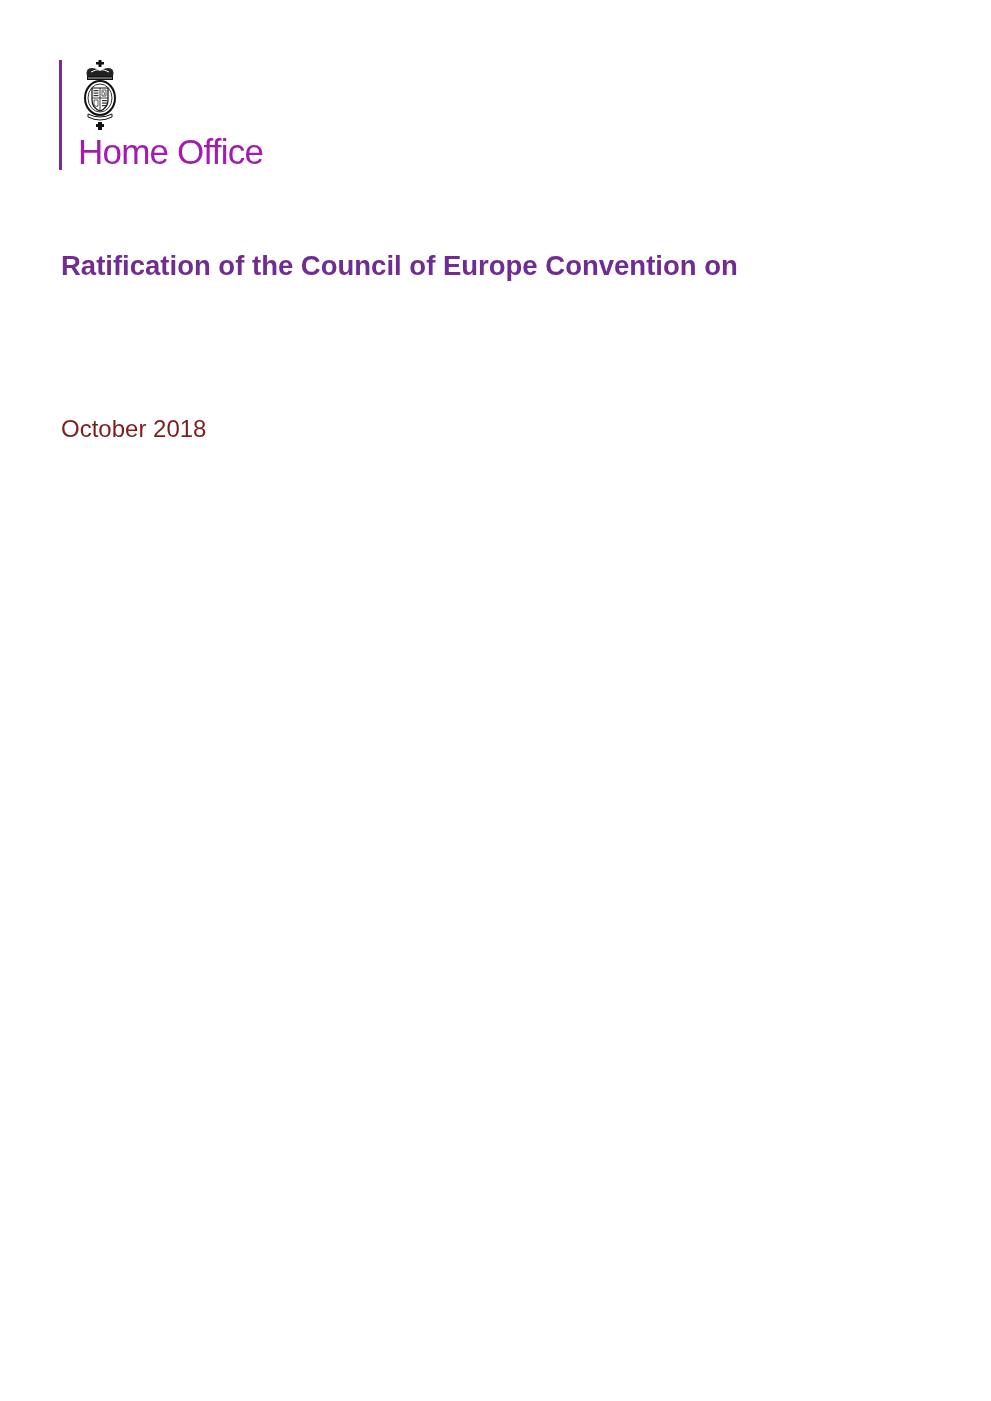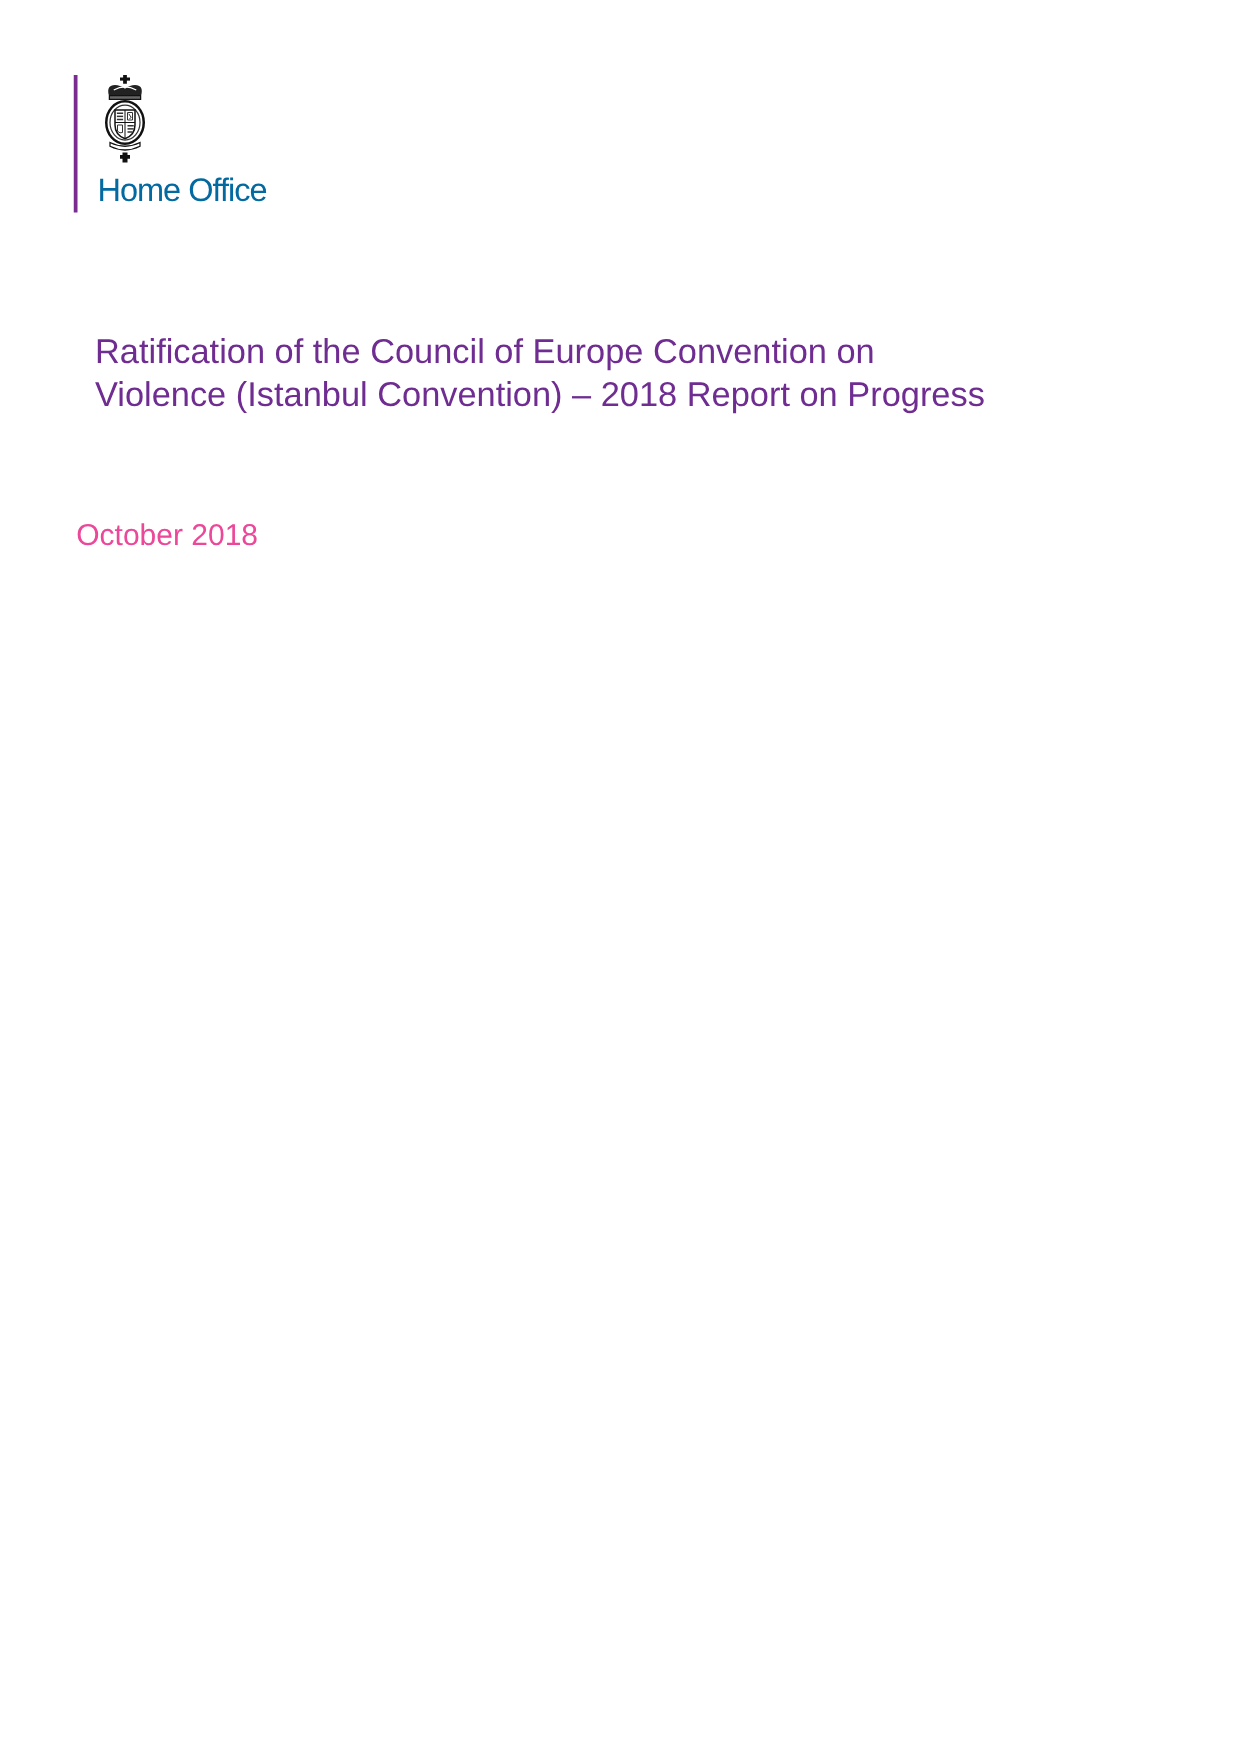--- a/index.html
+++ b/index.html
@@ -33,47 +33,47 @@
       position: absolute;
       left: 20px;
       top: 0px;
       width: 42px;
       height: 72px;
     }
     .logo-text {
       position: absolute;
       left: 19px;
       top: 70px;
-      font-size: 26px;
-      color: #0369a1;
+      font-size: 35px;
+      color: #a21caf;
       letter-spacing: -0.8px;
       line-height: 44px;
       white-space: nowrap;
     }
     .title {
       position: absolute;
       left: 61px;
       top: 249px;
       width: 900px;
       color: #6f2c91;
-      font-weight: normal;
+      font-weight: bold;
       font-size: 27.5px;
       line-height: 34.5px;
-      margin: 15px;
+      margin: 0;
     }
     .title span {
       display: block;
       white-space: nowrap;
     }
     .date {
       position: absolute;
       left: 61px;
       top: 414px;
       font-size: 24px;
-      color: #ec4899;
+      color: #7f1d1d;
       line-height: 30px;
     }
   </style>
 </head>
 <body>
 
 <div class="logo">
   <div class="logo-bar"></div>
   <svg class="crest" viewBox="0 0 42 72">
 
@@ -103,16 +103,15 @@
     <path d="M9 54 Q21 60 33 54 L33 57 Q21 63 9 57 Z" fill="#fff" stroke="#111" stroke-width="1"></path>
 
     <rect x="19" y="62" width="4" height="8" fill="#111"></rect>
     <rect x="17" y="64" width="8" height="3" fill="#111"></rect>
   </svg>
   <div class="logo-text">Home Office</div>
 </div>
 
 <h1 class="title">
   <span>Ratification of the Council of Europe Convention on</span>
-  <span>Violence (Istanbul Convention) – 2018 Report on Progress</span>
 </h1>
 
 <div class="date">October 2018</div>
 
 </body></html>

